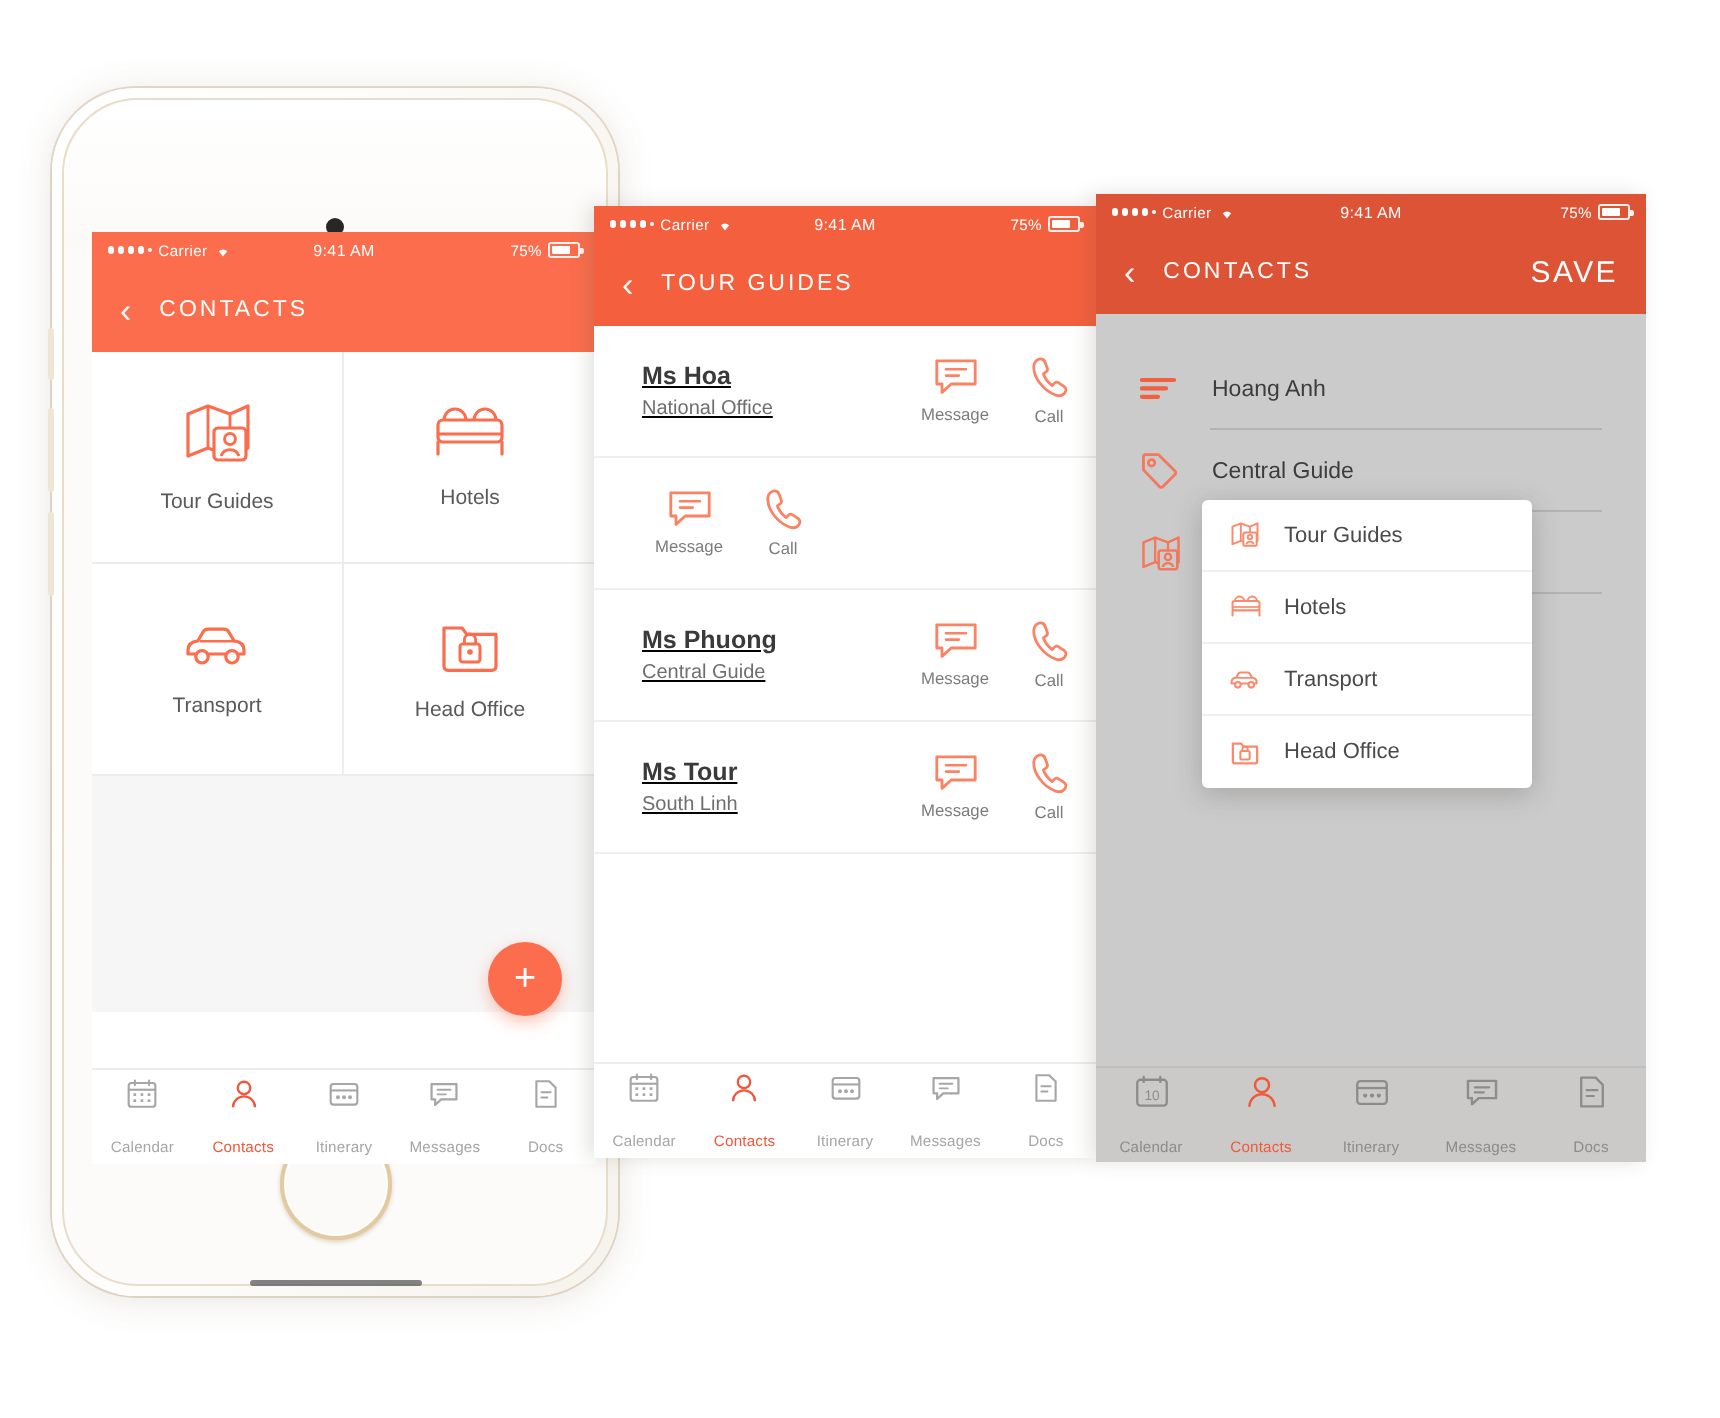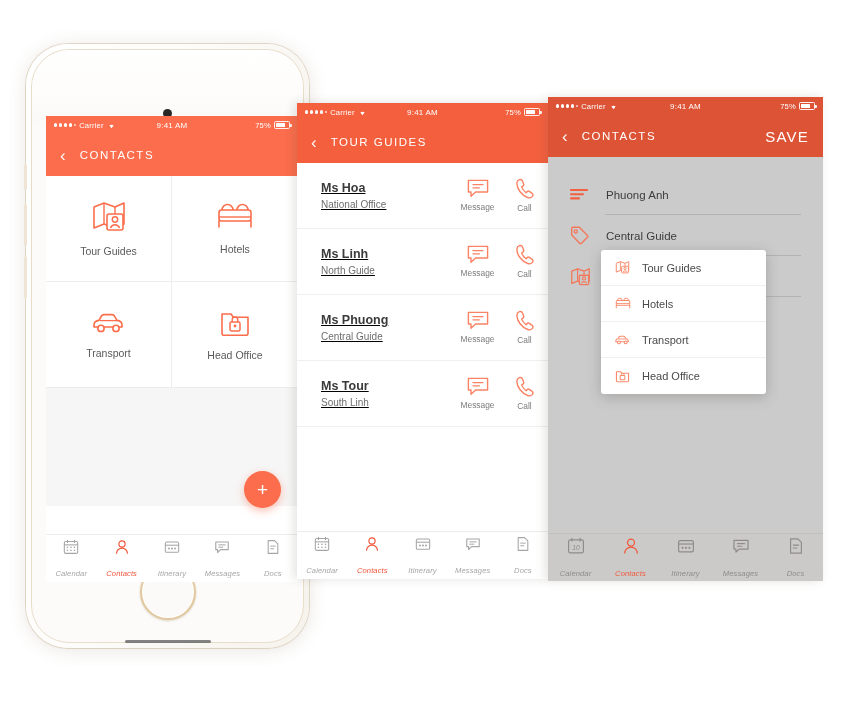--- a/index.html
+++ b/index.html
@@ -125,21 +125,21 @@
 
   
   .tabbar{
     position:absolute;left:0;right:0;bottom:0;height:48px;
     display:flex;align-items:center;background:#fff;
     border-top:1px solid #ededed;
   }
   .tabbar.grayed{background:#cccac9;border-top:1px solid #c2c0bf;}
   .tab{
     flex:1;display:flex;flex-direction:column;align-items:center;gap:14px;
-    cursor:pointer;color:#a6a6a6;font-style:italic;
+    cursor:pointer;color:#a6a6a6;
   }
   .tab .tab-label{font-size:7.6px;letter-spacing:.1px;}
   .tab.active{color:#f2563b;}
   .tabbar.grayed .tab{color:#8e8c8b;}
   .tabbar.grayed .tab.active{color:#ef5a3c;}
 
   
   .list{background:#fff;}
   .list-row{
     height:66px;display:flex;align-items:center;padding:0 0 0 24px;
@@ -381,24 +381,20 @@
         </div>
         <div class="lr-action">
           <svg width="20" height="21" viewBox="0 0 20 21">
             <path d="M4.4 1.6 q2.4-.6 3.2 1.6 l1 2.8 q.5 1.3-.7 2.1 l-1.2.8 q1.2 3.6 4.4 5.9 l1-1.1 q1-1.1 2.2-.3 l2.5 1.7 q2 1.4.6 3.3 -1.7 2.2-4.7 1.1 -4.6-1.7-7.8-6 -3.2-4.3-3-8.4 .1-2.6 2.5-3.5 Z" fill="none" stroke="#fb8263" stroke-width="1.4" stroke-linejoin="round"></path>
           </svg>
           <span class="ac-label">Call</span>
         </div>
       </div>
 
       <div class="list-row">
-        <div class="lr-text">
-          <div class="lr-name">Ms Linh</div>
-          <div class="lr-sub">North Guide</div>
-        </div>
         <div class="lr-action">
           <svg width="22" height="19" viewBox="0 0 22 19">
             <path d="M1.4 1.4 h19.2 v11.6 h-12 l-4.6 4.2 v-4.2 H1.4 Z" fill="none" stroke="#fb8263" stroke-width="1.4" stroke-linejoin="round"></path>
             <path d="M6 5.6 H16 M6 8.8 H12.4" stroke="#fb8263" stroke-width="1.3" stroke-linecap="round"></path>
           </svg>
           <span class="ac-label">Message</span>
         </div>
         <div class="lr-action">
           <svg width="20" height="21" viewBox="0 0 20 21">
             <path d="M4.4 1.6 q2.4-.6 3.2 1.6 l1 2.8 q.5 1.3-.7 2.1 l-1.2.8 q1.2 3.6 4.4 5.9 l1-1.1 q1-1.1 2.2-.3 l2.5 1.7 q2 1.4.6 3.3 -1.7 2.2-4.7 1.1 -4.6-1.7-7.8-6 -3.2-4.3-3-8.4 .1-2.6 2.5-3.5 Z" fill="none" stroke="#fb8263" stroke-width="1.4" stroke-linejoin="round"></path>
@@ -533,21 +529,21 @@
 
     <div class="detail">
       <div style="height:17px"></div>
 
       <div class="detail-row">
         <span class="dr-ico">
           <svg width="19" height="13" viewBox="0 0 19 13">
             <path d="M1 2 H17 M1 6.2 H13 M1 10.4 H9" stroke="#f2603f" stroke-width="2.1" stroke-linecap="round"></path>
           </svg>
         </span>
-        <span class="dr-val">Phuong Anh</span>
+        <span class="dr-val">Hoang Anh</span>
       </div>
 
 
       <div class="detail-row">
         <span class="dr-ico">
           <svg width="19" height="19" viewBox="0 0 20 20">
             <path d="M1.8 9.4 V2.4 a1 1 0 0 1 1-1 h7 L18.4 10 a1.3 1.3 0 0 1 0 1.9 l-6.3 6.3 a1.3 1.3 0 0 1-1.9 0 Z" fill="none" stroke="#f2795c" stroke-width="1.5" stroke-linejoin="round"></path>
             <circle cx="6.1" cy="5.7" r="1.7" fill="none" stroke="#f2795c" stroke-width="1.4"></circle>
           </svg>
         </span>

